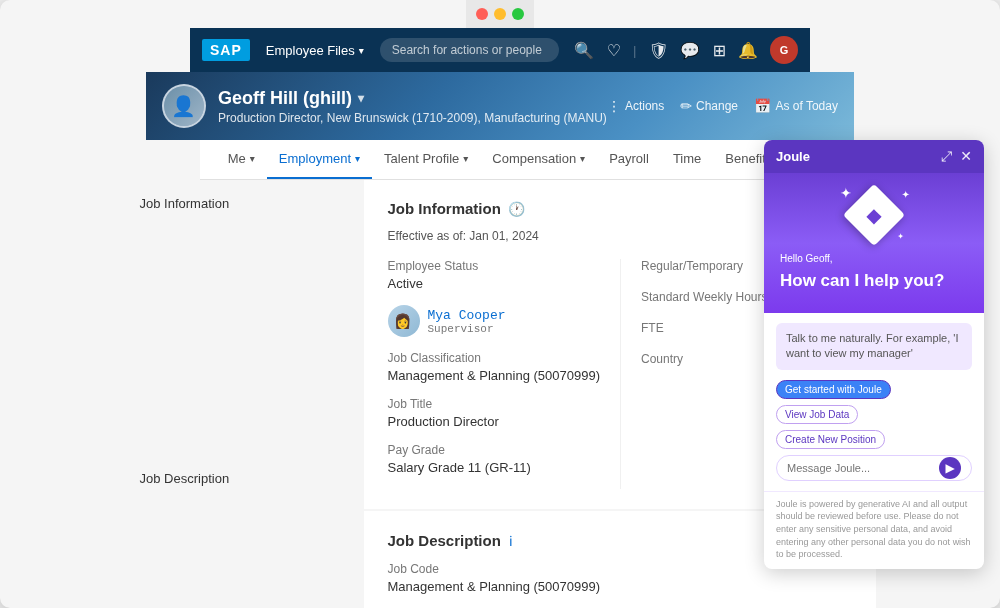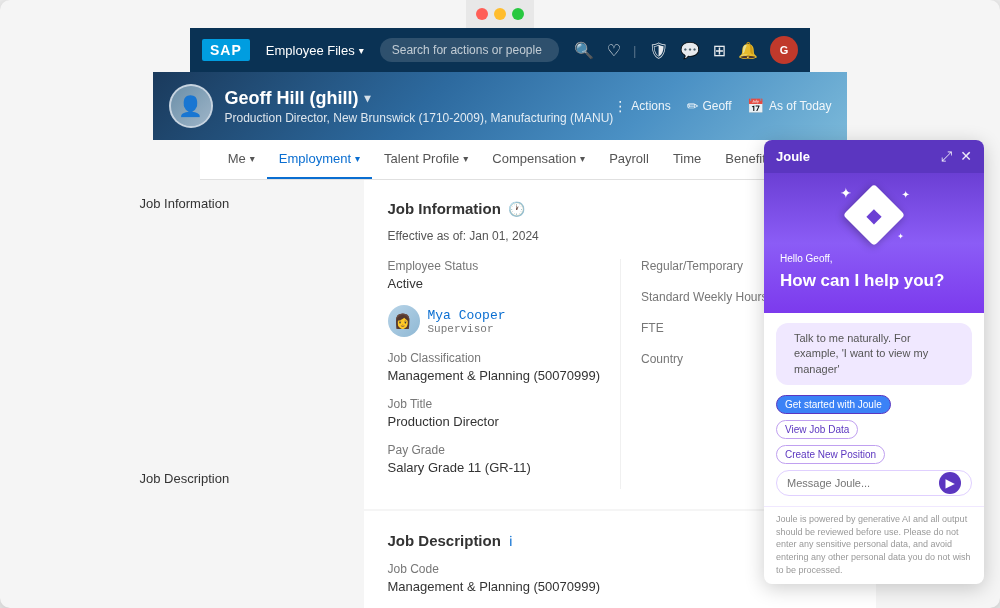--- a/index.html
+++ b/index.html
@@ -82,21 +82,21 @@
     .joule-diamond { position: relative; margin-bottom: 16px; }
     .diamond-shape { width: 44px; height: 44px; background: white; transform: rotate(45deg); border-radius: 4px; box-shadow: 0 2px 8px rgba(0,0,0,0.3); }
     .diamond-inner { position: absolute; top: 50%; left: 50%; transform: translate(-50%, -50%); color: #6b3fd4; font-size: 20px; }
     .sparkle { position: absolute; color: white; font-size: 14px; }
     .sparkle-1 { top: -8px; left: -12px; }
     .sparkle-2 { top: -4px; right: -14px; font-size: 10px; }
     .sparkle-3 { bottom: -4px; right: -8px; font-size: 8px; }
     .joule-greeting { color: white; font-size: 10px; margin-bottom: 6px; text-align: left; width: 100%; }
     .joule-question { color: white; font-size: 17px; font-weight: bold; line-height: 1.3; text-align: left; width: 100%; }
     .joule-body { padding: 10px 12px; }
-    .joule-input-area { background: #f0e8ff; border-radius: 12px; padding: 8px 18px; font-size: 11px; color: #555; margin-bottom: 10px; line-height: 1.4; }
+    .joule-input-area { background: #f0e8ff; border-radius: 6px; padding: 8px 10px; font-size: 11px; color: #555; margin-bottom: 10px; line-height: 1.4; }
     .joule-chip-row { display: flex; gap: 6px; margin-bottom: 6px; flex-wrap: wrap; }
     .joule-chip { border: 1px solid #c0a0f0; color: #5b36c0; border-radius: 12px; padding: 3px 8px; font-size: 10px; cursor: pointer; white-space: nowrap; background: white; }
     .joule-chip.primary { background: #3b82f6; color: white; border-color: #5b36c0; }
     .joule-message-input { display: flex; align-items: center; border: 1px solid #e0d0ff; border-radius: 20px; padding: 1px 10px; margin-top: 6px; }
     .joule-message-input input { flex: 1; border: none; outline: none; font-size: 11px; color: #999; background: transparent; }
     .joule-send-btn { width: 22px; height: 22px; border-radius: 50%; background: #5b36c0; color: white; display: flex; align-items: center; justify-content: center; font-size: 12px; cursor: pointer; flex-shrink: 0; }
     .joule-footer { padding: 6px 12px 8px; font-size: 9px; color: #999; line-height: 1.4; border-top: 1px solid #f0e8ff; }
 
     
     .content-area::-webkit-scrollbar { width: 6px; }
@@ -146,21 +146,21 @@
       </div>
       <div class="employee-subtitle">Production Director, New Brunswick (1710-2009), Manufacturing (MANU)</div>
     </div>
     <div class="header-actions">
       <div class="header-btn">
         <span class="header-btn-icon">⋮</span>
         <span>Actions</span>
       </div>
       <div class="header-btn">
         <span class="header-btn-icon">✏</span>
-        <span>Geoff</span>
+        <span>Change</span>
       </div>
       <div class="header-btn">
         <span class="header-btn-icon">📅</span>
         <span>As of Today</span>
       </div>
     </div>
   </div>
 
   <div class="tab-bar">
     <div class="tab">

